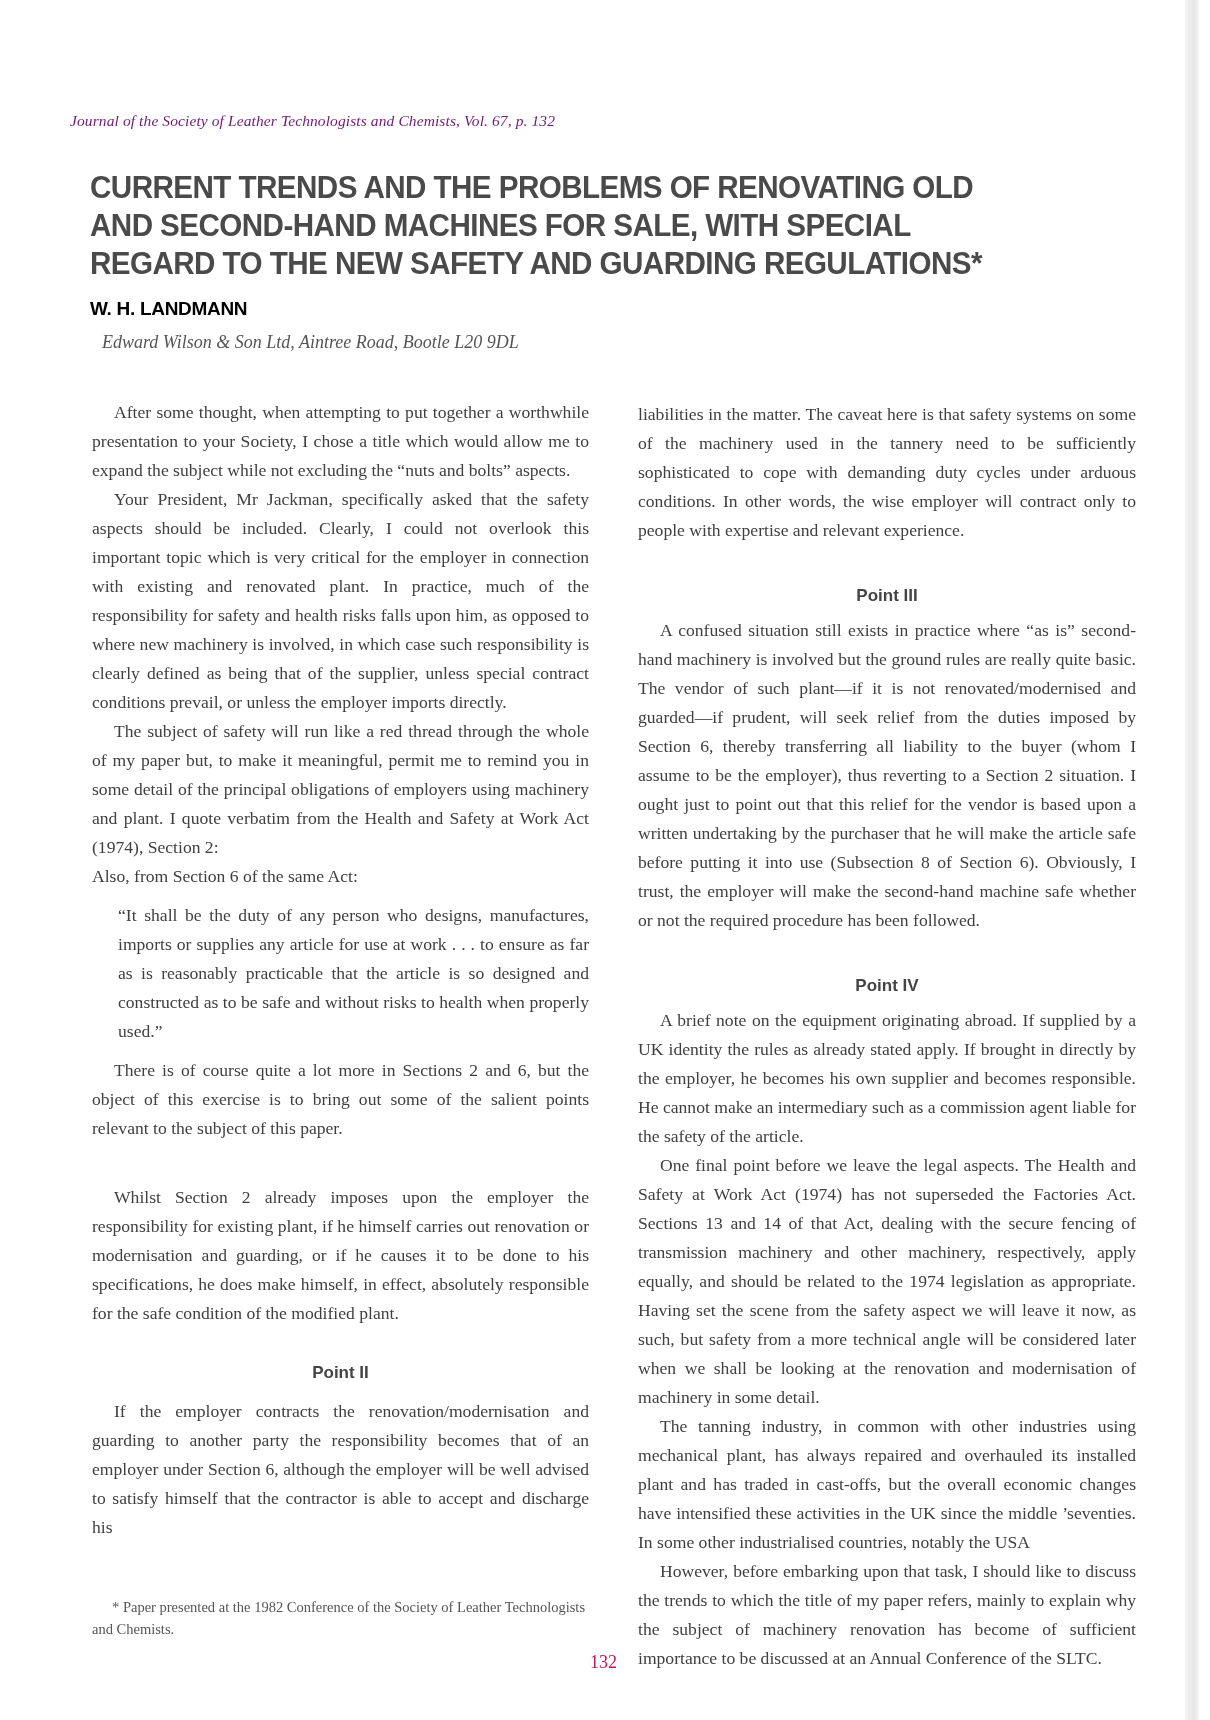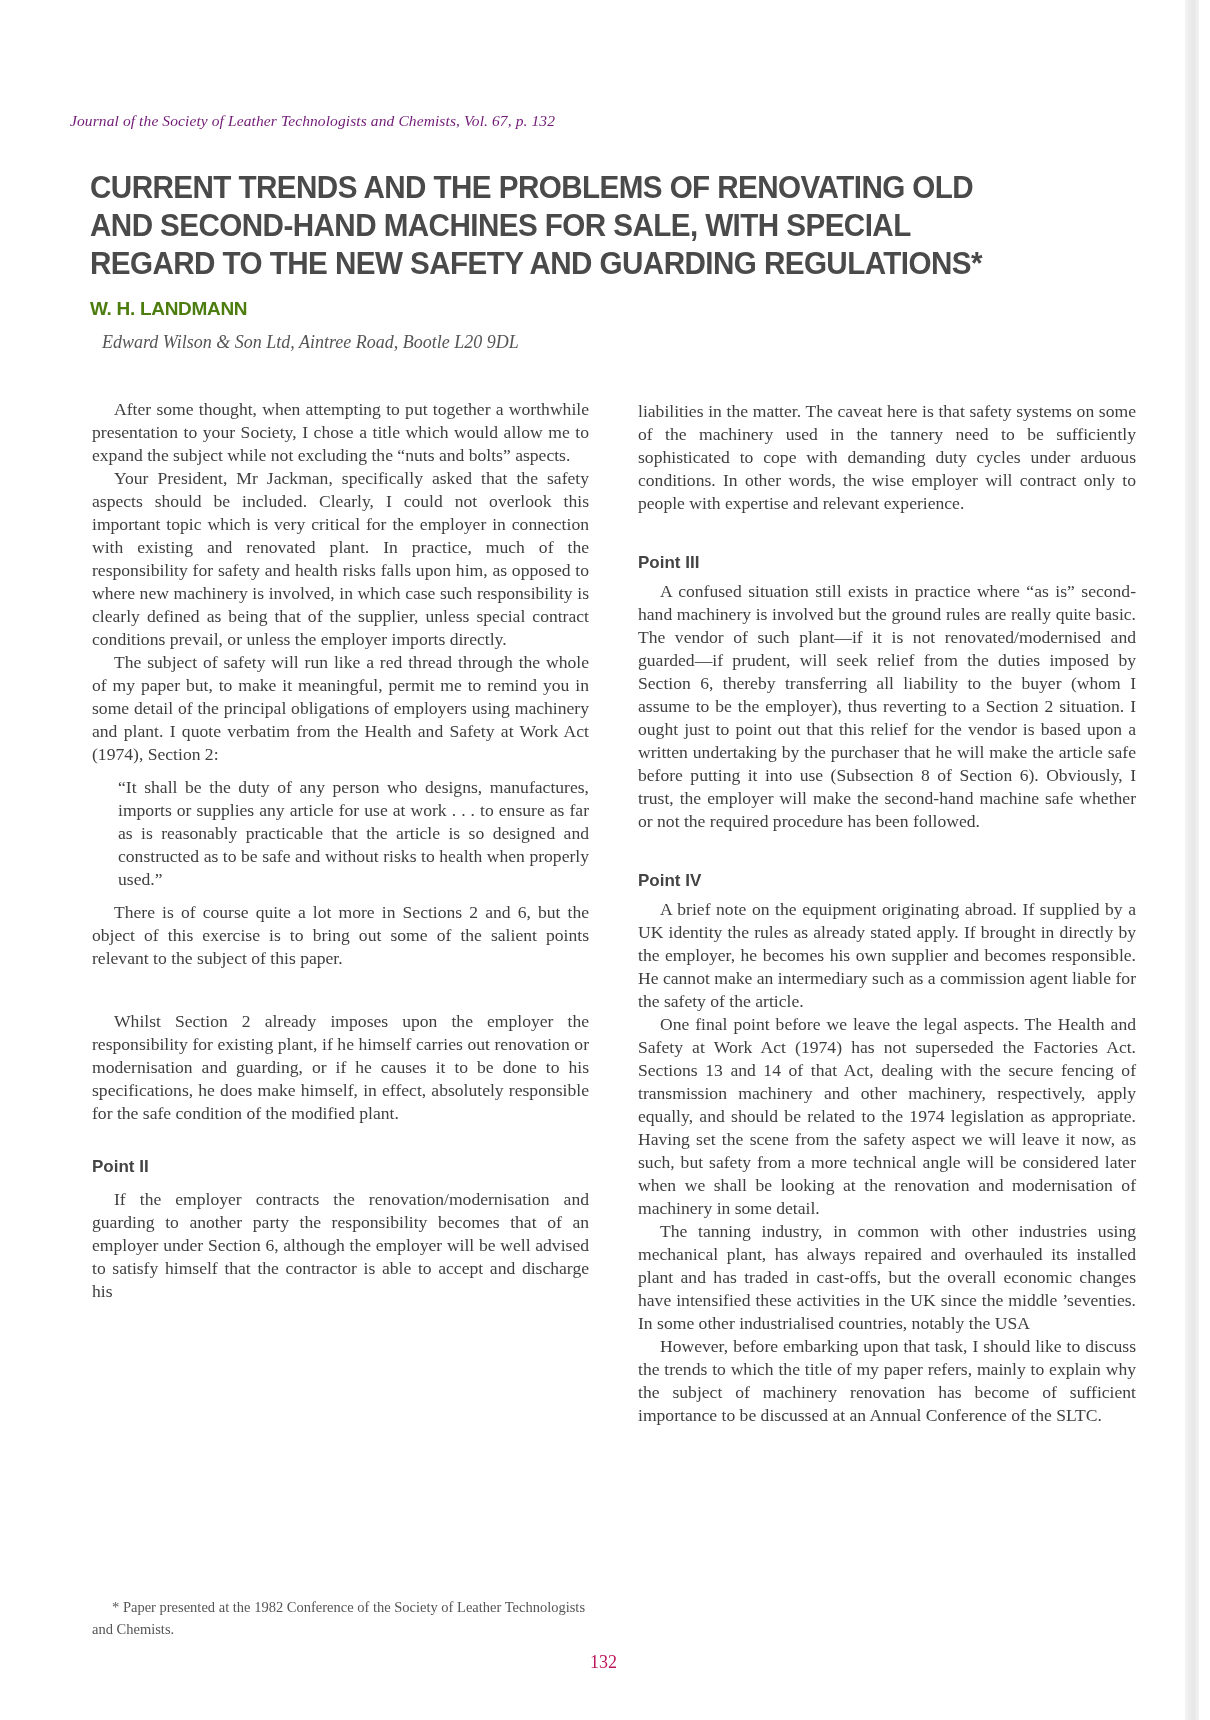--- a/index.html
+++ b/index.html
@@ -17,38 +17,38 @@
   }
   .title {
     position: absolute; left: 90px; top: 168px; width: 1050px; margin: 0;
     font-family: "Liberation Sans", sans-serif; font-weight: bold; font-size: 31.5px;
     line-height: 38px; color: #4a4a4a; letter-spacing: -0.6px; transform: scaleX(0.94);
     transform-origin: left top;
   }
   .title span { display: block; white-space: nowrap; }
   .author {
     position: absolute; left: 90px; top: 298px; font-family: "Liberation Sans", sans-serif;
-    font-weight: bold; font-size: 19px; color: #4d7c0f; letter-spacing: -0.3px;
+    font-weight: bold; font-size: 19px; color: #000000; letter-spacing: -0.3px;
   }
   .affiliation {
     position: absolute; left: 90px; top: 332px; font-family: "Liberation Serif", serif;
     font-style: italic; font-size: 18px; color: #555; margin-left: 12px;
   }
   .col {
     position: absolute; top: 398px; width: 497px;
-    font-family: "Liberation Serif", serif; font-size: 17.6px; line-height: 23px; color: #3f3f3f;
+    font-family: "Liberation Serif", serif; font-size: 17.6px; line-height: 29px; color: #3f3f3f;
   }
   .col-left { left: 92px; }
   .col-right { left: 638px; top: 400px; width: 498px; }
   .col p { margin: 0; text-align: justify; text-indent: 22px; }
   .col p.noindent { text-indent: 0; }
   .col p.quote { margin: 10px 0 10px 26px; text-indent: 0; }
   .col h3 {
     font-family: "Liberation Sans", sans-serif; font-weight: bold; font-size: 17px;
-    margin: 0; color: #444;
+    margin: 0; color: #444; text-align: center;
   }
   .gap-l { height: 36px; }
   .gap-m { height: 30px; }
   .footnote {
     position: absolute; left: 92px; top: 1596px; width: 500px;
     font-family: "Liberation Serif", serif; font-size: 14.5px; line-height: 22px; color: #555;
     text-indent: 20px;
   }
   .page-number {
     position: absolute; left: 590px; top: 1652px; font-family: "Liberation Serif", serif;
@@ -68,20 +68,21 @@
   <span>REGARD TO THE NEW SAFETY AND GUARDING REGULATIONS*</span>
 </h1>
 
 <div class="author">W. H. LANDMANN</div>
 <div class="affiliation">Edward Wilson &amp; Son Ltd, Aintree Road, Bootle L20 9DL</div>
 
 <div class="col col-left">
   <p>After some thought, when attempting to put together a worthwhile presentation to your Society, I chose a title which would allow me to expand the subject while not excluding the “nuts and bolts” aspects.</p>
   <p>Your President, Mr Jackman, specifically asked that the safety aspects should be included. Clearly, I could not overlook this important topic which is very critical for the employer in connection with existing and renovated plant. In practice, much of the responsibility for safety and health risks falls upon him, as opposed to where new machinery is involved, in which case such responsibility is clearly defined as being that of the supplier, unless special contract conditions prevail, or unless the employer imports directly.</p>
   <p>The subject of safety will run like a red thread through the whole of my paper but, to make it meaningful, permit me to remind you in some detail of the principal obligations of employers using machinery and plant. I quote verbatim from the Health and Safety at Work Act (1974), Section 2:</p>
+  <p class="noindent">Also, from Section 6 of the same Act:</p>
   <p class="quote">“It shall be the duty of any person who designs, manufactures, imports or supplies any article for use at work . . . to ensure as far as is reasonably practicable that the article is so designed and constructed as to be safe and without risks to health when properly used.”</p>
   <p>There is of course quite a lot more in Sections 2 and 6, but the object of this exercise is to bring out some of the salient points relevant to the subject of this paper.</p>
   <div class="gap-m"></div>
   <div style="height:10px"></div>
   <p>Whilst Section 2 already imposes upon the employer the responsibility for existing plant, if he himself carries out renovation or modernisation and guarding, or if he causes it to be done to his specifications, he does make himself, in effect, absolutely responsible for the safe condition of the modified plant.</p>
   <div class="gap-m"></div>
   <h3>Point II</h3>
   <div style="height:10px"></div>
   <p>If the employer contracts the renovation/modernisation and guarding to another party the responsibility becomes that of an employer under Section 6, although the employer will be well advised to satisfy himself that the contractor is able to accept and discharge his</p>
 </div>

